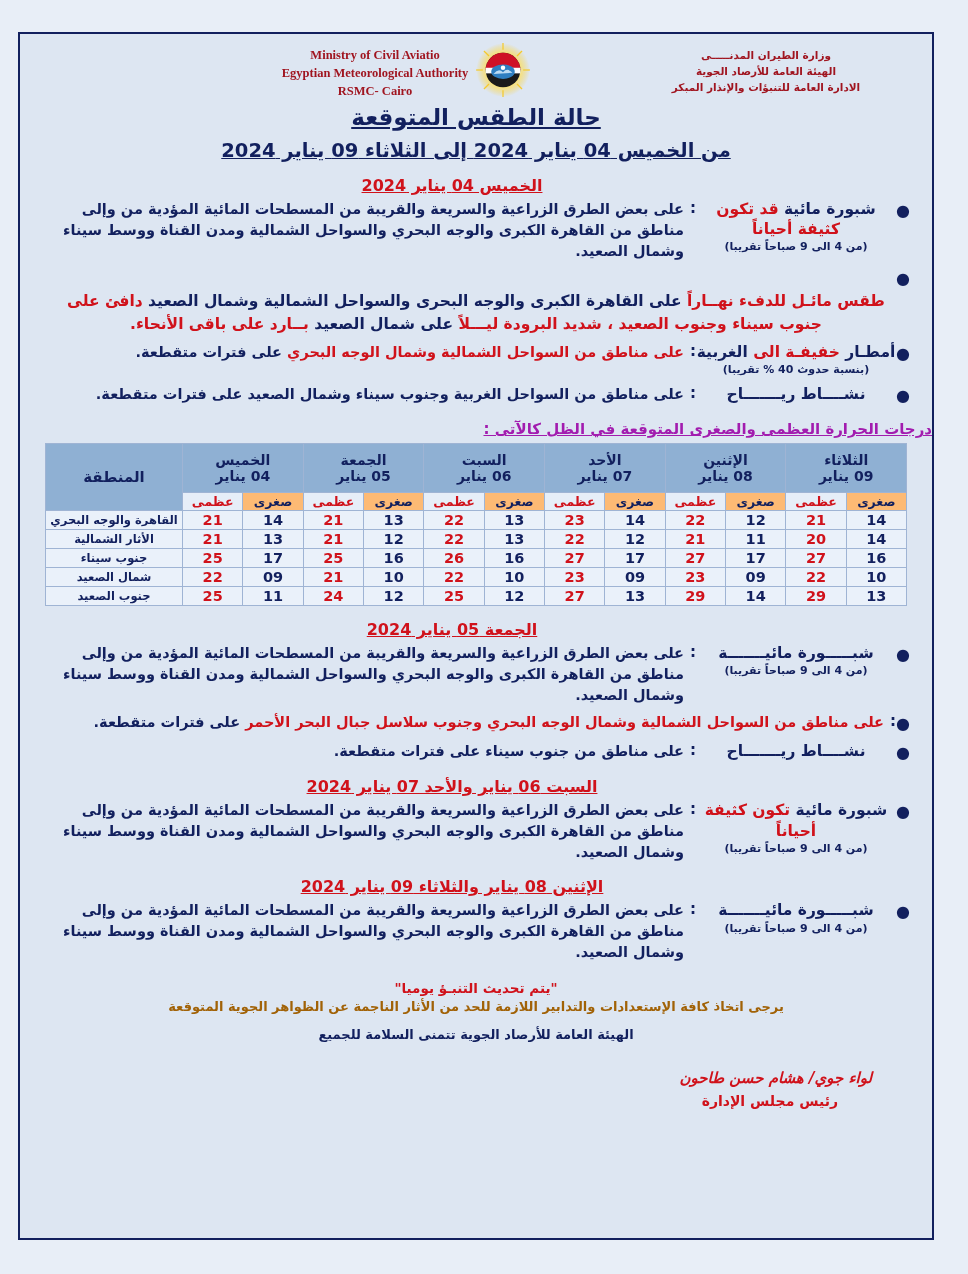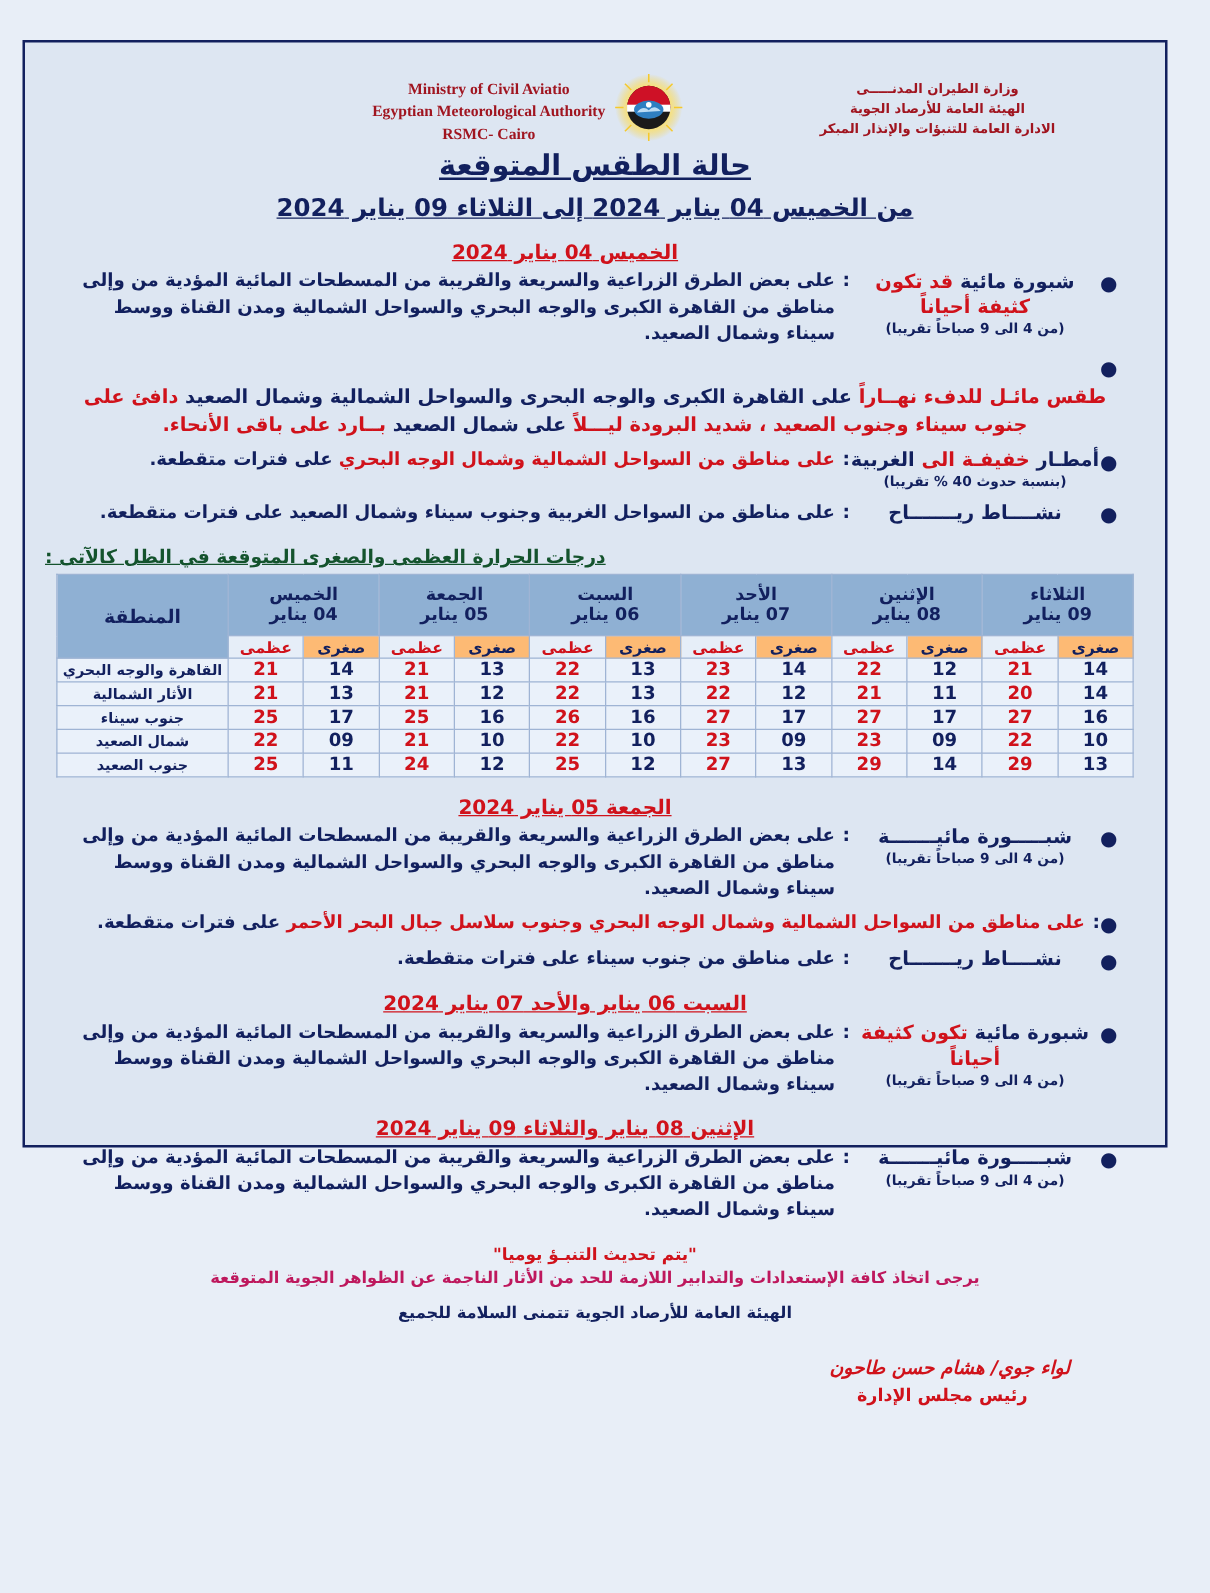--- a/index.html
+++ b/index.html
@@ -5,25 +5,25 @@
 <style>
   html,body{margin:0;padding:0;}
   body{
     width:968px;height:1274px;
     background:#e8eef7;
     font-family:"DejaVu Sans","Liberation Sans",sans-serif;
     overflow:hidden;
   }
   .page{
     position:absolute;left:18px;top:32px;
-    width:916px;height:886px;
+    width:916px;height:1208px;
     background:#dde6f2;
     border:2px solid #12205e;
     box-sizing:border-box;
-    padding:16px;
+    padding:0;
   }
   
   .masthead{
     position:relative;height:74px;
   }
   .mast-en{
     position:absolute;right:auto;left:190px;top:12px;
     text-align:center;width:330px;
     color:#a01520;font-weight:bold;font-size:12.5px;line-height:1.45;
     direction:ltr;
@@ -95,23 +95,23 @@
   .brow-wide{display:block;margin-bottom:6px;}
   .brow-wide .bdot{display:inline;}
   .wide-text{
     display:block;text-align:center;
     font-weight:bold;font-size:15.5px;line-height:1.5;
     color:#12205e;
     padding:0 6px;
   }
   
   .table-caption{
-    color:#14532d;font-weight:bold;font-size:15px;
+    color:#a21caf;font-weight:bold;font-size:15px;
     text-decoration:underline;
-    text-align:left;
+    text-align:right;
     margin:14px 0 5px 0;
   }
   table.temps{
     border-collapse:collapse;
     margin:0 auto;
     width:862px;
     table-layout:fixed;
   }
   table.temps td,table.temps th{
     border:1px solid #9fb4d4;
@@ -135,21 +135,21 @@
   td.v-min{background:#eaf1fa;color:#12205e;font-weight:bold;font-size:14.5px;}
   td.region{
     background:#eaf1fa;color:#12205e;font-weight:bold;font-size:11.5px;
     text-align:right;padding-right:6px;
   }
   
   .footer{
     margin-top:16px;text-align:center;
   }
   .footer .f1{color:#d0121b;font-weight:bold;font-size:13.5px;}
-  .footer .f2{color:#be185d;font-weight:bold;font-size:13px;margin-top:3px;}
+  .footer .f2{color:#a16207;font-weight:bold;font-size:13px;margin-top:3px;}
   .footer .f3{color:#12205e;font-weight:bold;font-size:13px;margin-top:13px;}
   .sign{
     text-align:right;margin:24px 60px 0 0;
     color:#d0121b;font-weight:bold;font-style:italic;font-size:15px;line-height:1.6;
   }
   .sign .s2{font-style:normal;font-size:14px;margin-right:34px;display:block;}
 </style>
 </head>
 <body>
 

